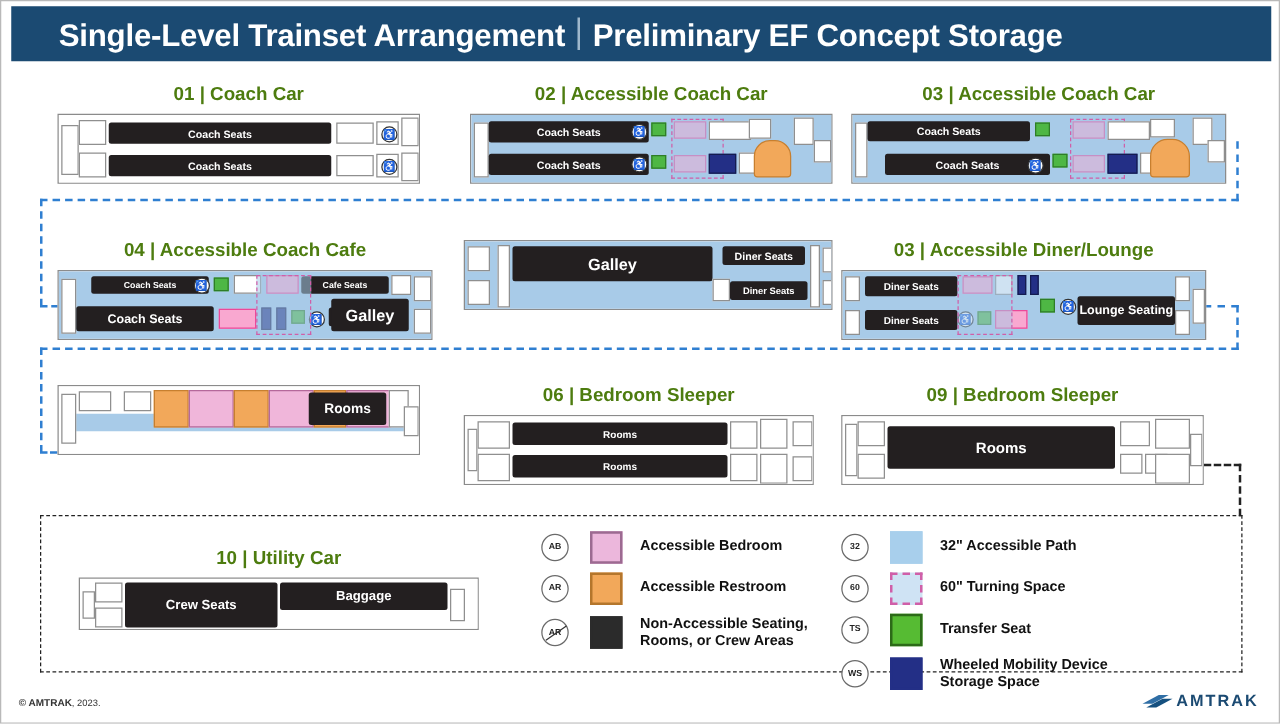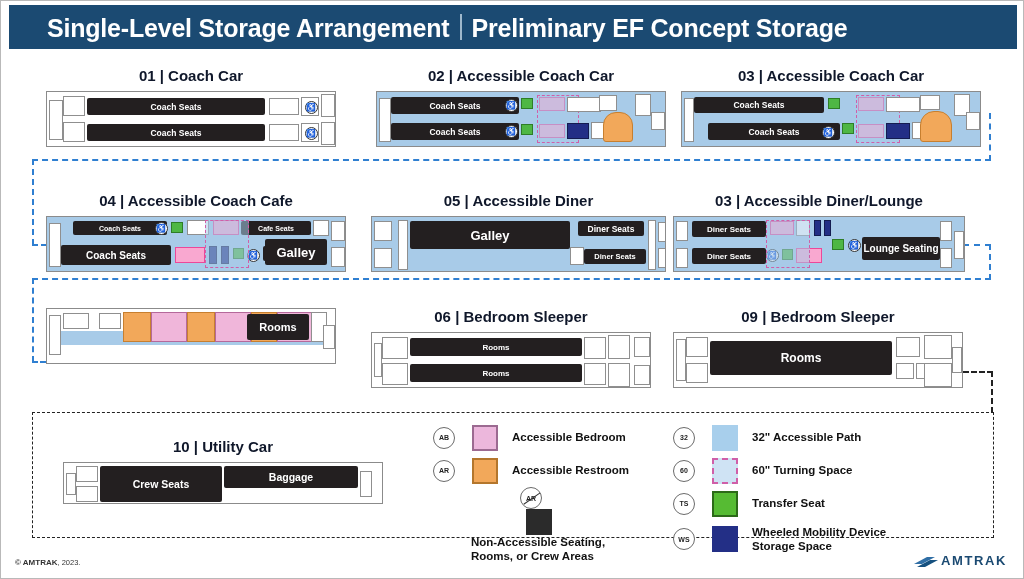--- a/index.html
+++ b/index.html
@@ -29,21 +29,21 @@
   .tl-sep{
     display:inline-block; width:2px; height:26px; background:#9fb8cc;
     position:relative; top:3px;
   }
   
   .conn { position:absolute; border-color:#2f7fd1; }
   
   .row { position:absolute; left:0; width:1024px; }
   .car { position:absolute; }
   .car-title{
-    text-align:center; font-size:15px; font-weight:bold; color:#0f172a;
+    text-align:center; font-size:15px; font-weight:bold; color:#4d7c0f;
     white-space:nowrap; margin-bottom:7px;
   }
   .carbody{
     position:relative;
     background:#ffffff;
     border:1px solid #8b8b8b;
     height:56px;
   }
   .shell{ position:absolute; inset:0; overflow:hidden; }
   
@@ -118,21 +118,21 @@
     font-size:13px; font-weight:bold; color:#1b4a72; letter-spacing:1.6px;
   }
 </style>
 </head>
 <body>
 
 <div class="page">
 
   <div class="titlebar">
     <div class="tl-inner">
-      <span>Single-Level Storage Arrangement</span>
+      <span>Single-Level Trainset Arrangement</span>
       <span class="tl-sep"></span>
       <span>Preliminary EF Concept Storage</span>
     </div>
   </div>
 
   <div class="conn" style="left:988px; top:112px; width:2px; height:48px; border-left:2px dashed #2f7fd1;"></div>
   <div class="conn" style="left:31px; top:158px; width:959px; height:2px; border-top:2px dashed #2f7fd1;"></div>
   <div class="conn" style="left:31px; top:158px; width:2px; height:86px; border-left:2px dashed #2f7fd1;"></div>
   <div class="conn" style="left:31px; top:243px; width:24px; height:2px; border-top:2px dashed #2f7fd1;"></div>
 
@@ -251,21 +251,20 @@
           <div class="blk" style="left:222px; top:22px; width:56px; height:26px; font-size:13px; left:218px; width:62px;">Galley</div>
           <div class="white" style="left:266px; top:3px; width:16px; height:16px;"></div>
           <div class="white" style="left:284px; top:4px; width:14px; height:20px;"></div>
           <div class="white" style="left:284px; top:30px; width:14px; height:20px;"></div>
 
         </div>
       </div>
     </div>
 
     <div class="car" style="left:370px; top:0; width:295px;">
-      <div class="car-title">05 | Accessible Diner</div>
       <div class="carbody">
         <div class="shell">
           <div class="path" style="left:0; top:0; width:295px; height:56px; background:#a8cbe8;"></div>
           <div class="white" style="left:2px; top:4px; width:18px; height:20px;"></div>
           <div class="white" style="left:2px; top:31px; width:18px; height:20px;"></div>
           <div class="white" style="left:26px; top:3px; width:10px; height:50px;"></div>
           <div class="blk" style="left:38px; top:4px; width:160px; height:28px; font-size:13px;">Galley</div>
           <div class="blk" style="left:206px; top:4px; width:66px; height:15px; font-size:8.5px;">Diner Seats</div>
           <div class="blk" style="left:212px; top:32px; width:62px; height:15px; font-size:7.5px;">Diner Seats</div>
           <div class="white" style="left:198px; top:30px; width:14px; height:18px;"></div>
@@ -390,21 +389,21 @@
       <div class="legrow">
         <div class="badge">AB</div>
         <div class="swatch sw-ab"></div>
         <div class="legtext">Accessible Bedroom</div>
       </div>
       <div class="legrow">
         <div class="badge">AR</div>
         <div class="swatch sw-ar"></div>
         <div class="legtext">Accessible Restroom</div>
       </div>
-      <div class="legrow" style="height:38px;flex-direction:column;">
+      <div class="legrow" style="height:38px;">
         <div class="badge slash">AR</div>
         <div class="swatch sw-na"></div>
         <div class="legtext" style="white-space:pre-line;">Non-Accessible Seating,
 Rooms, or Crew Areas</div>
       </div>
     </div>
 
     <div class="legend-col" style="left:640px; top:8px;">
       <div class="legrow">
         <div class="badge">32</div>

